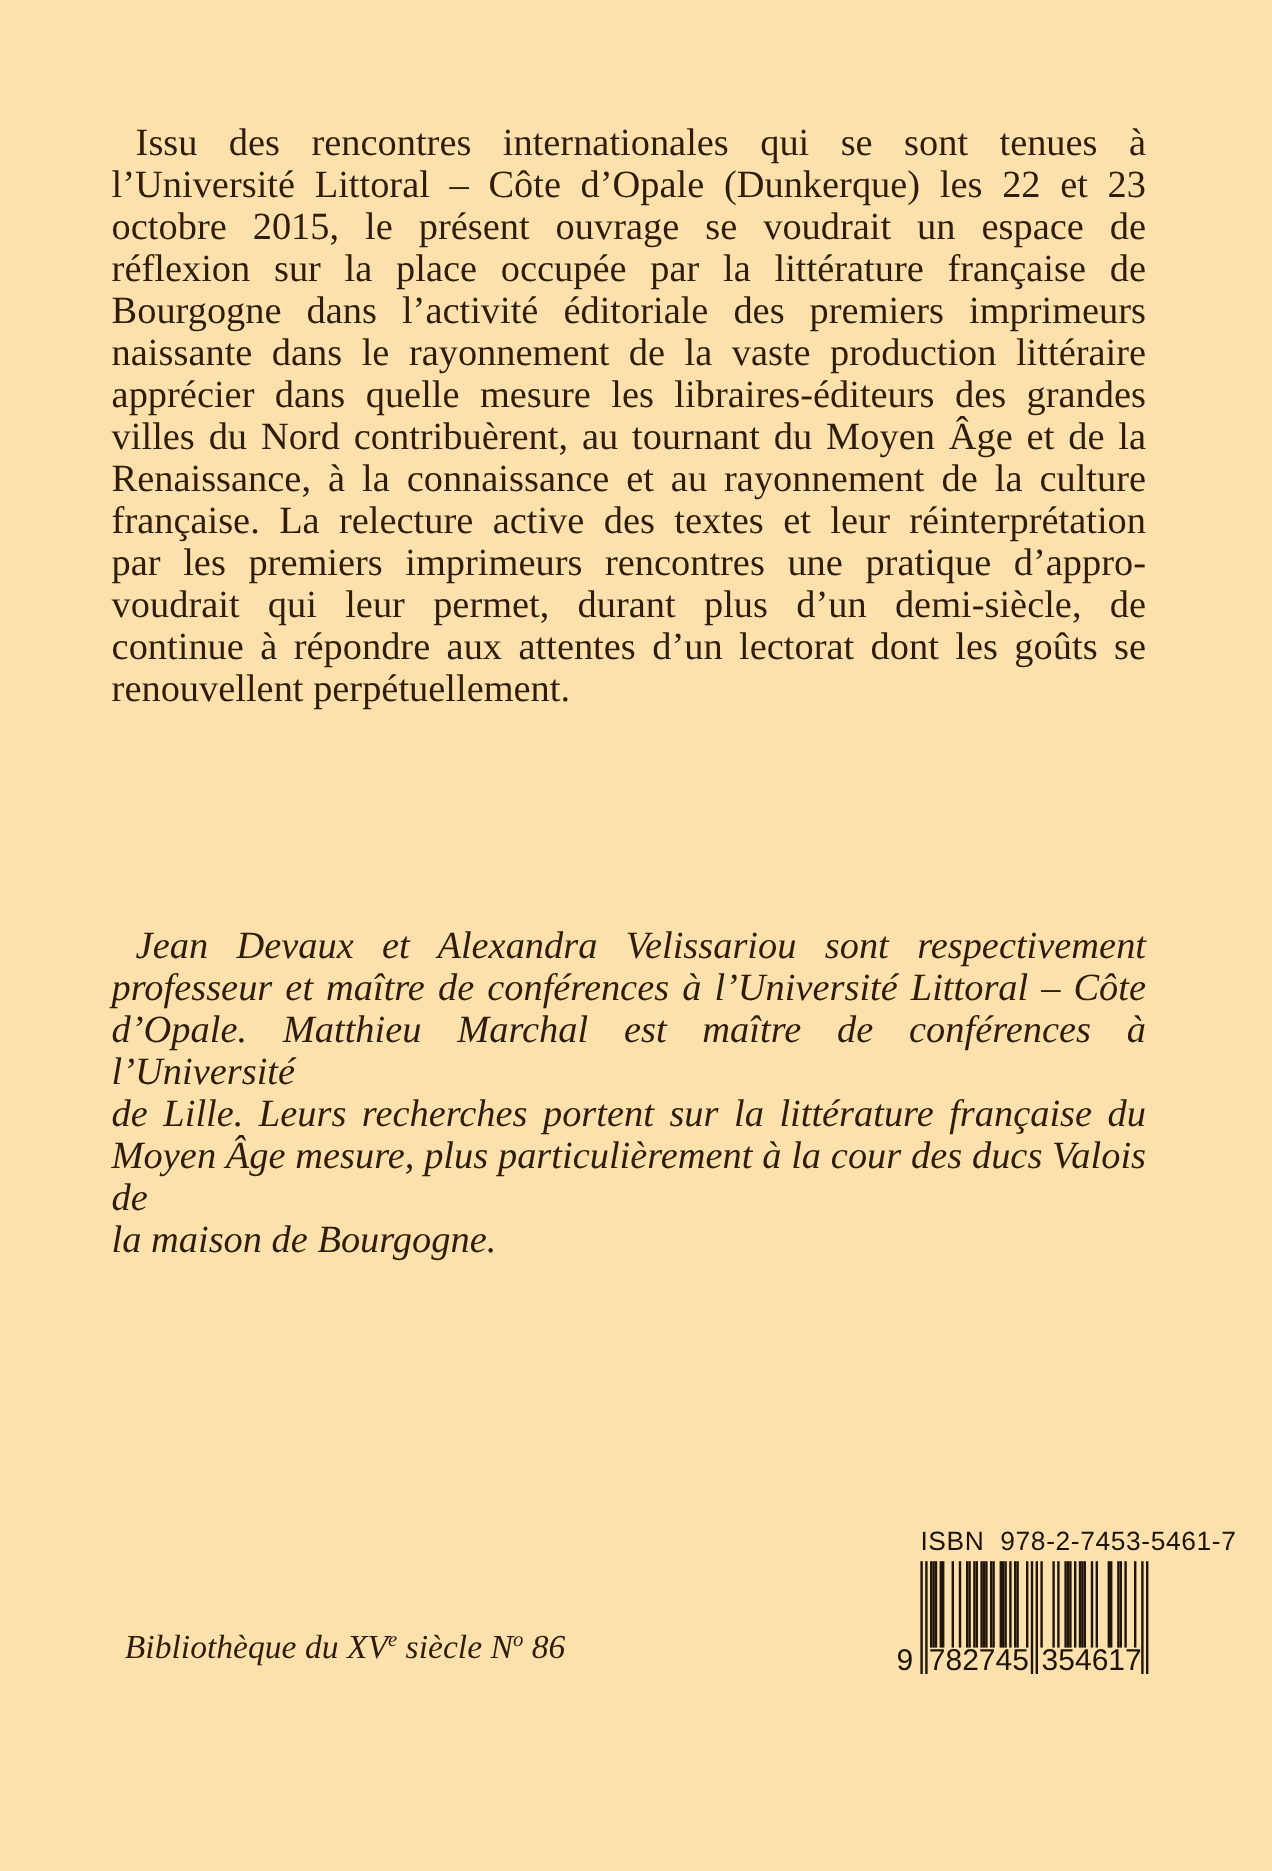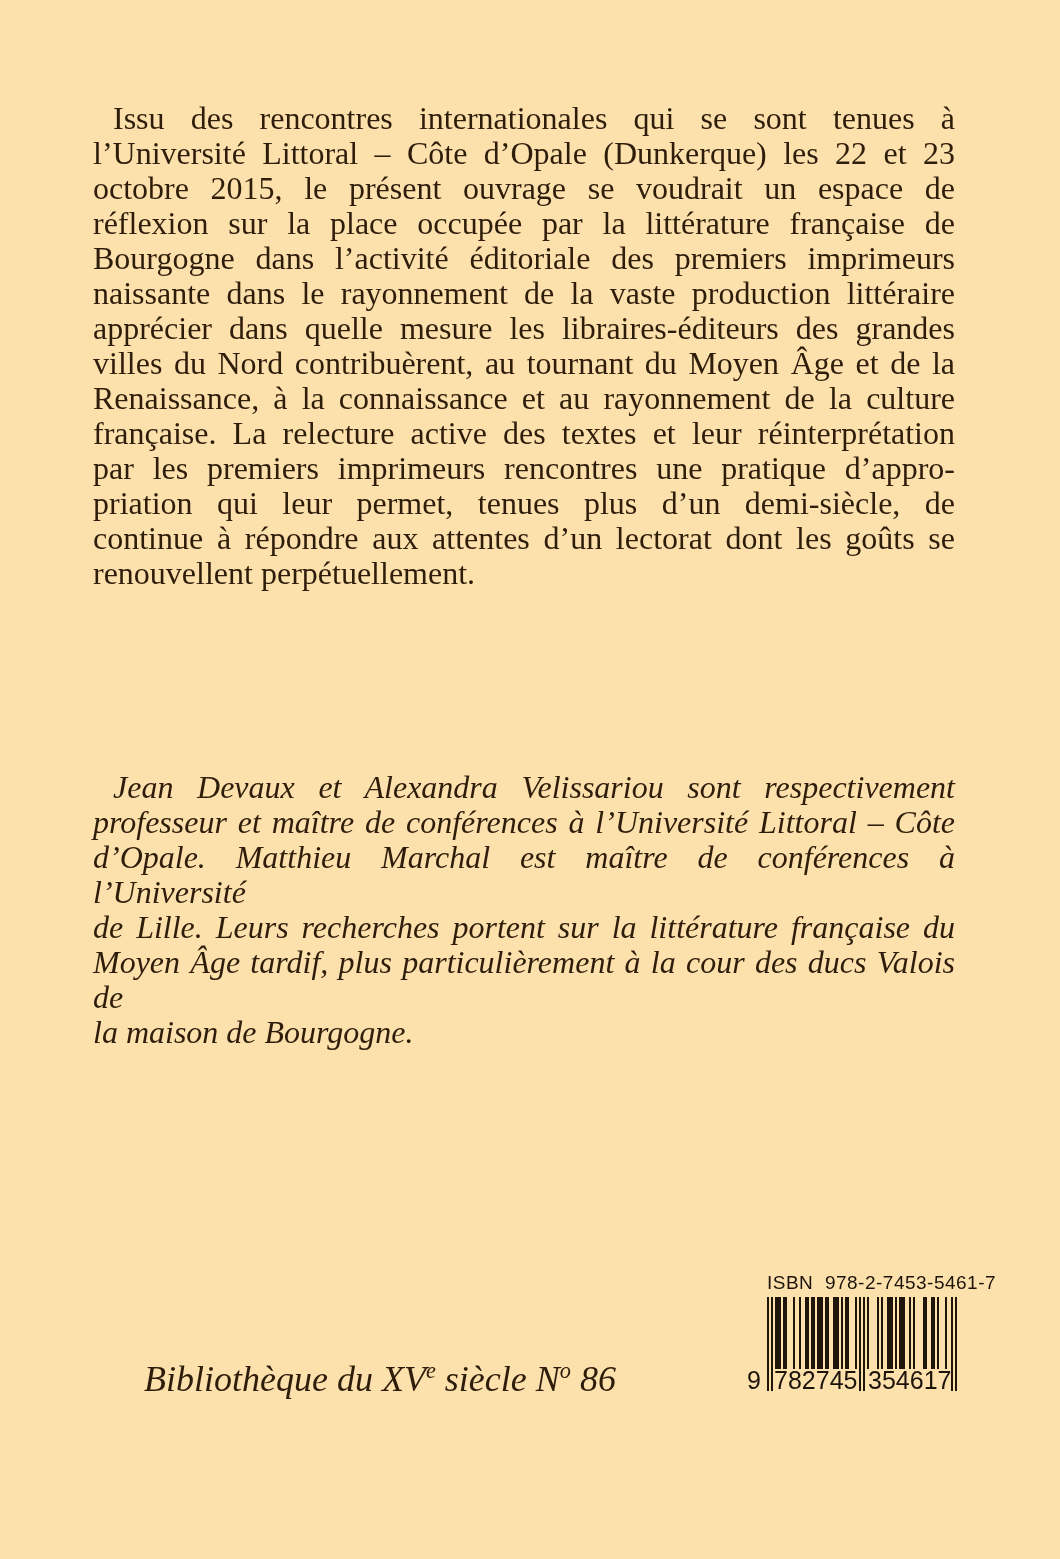--- a/index.html
+++ b/index.html
@@ -25,38 +25,37 @@
     white-space:normal;
   }
   .para .line:first-child{ text-indent:20px; }
   .para .line:last-child{ text-align-last:left; }
   .blurb{ top:101px; }
   .authors{ top:770px; font-style:italic; }
   .series{
     position:absolute;
     left:104px;
     top:1358px;
-    font-size:36px;
+    font-size:28px;
     font-style:italic;
     white-space:nowrap;
-    margin-left:40px;
   }
   .series sup{ font-size:62%; line-height:0; }
   .barcode{
     position:absolute;
     left:767px;
     top:1272px;
     width:190px;
     font-family:"Liberation Sans", sans-serif;
     color:#1c130a;
   }
   .isbn-label{
     width:100%;
     text-align:right;
-    font-size:19px;
+    font-size:22px;
     letter-spacing:0.5px;
     white-space:pre;
   }
   .bars{
     position:relative;
     margin-top:3px;
     width:190px;
     height:94px;
   }
   .bar-module{
@@ -89,31 +88,31 @@
     <div class="line">l’Université Littoral – Côte d’Opale (Dunkerque) les 22 et 23</div>
     <div class="line">octobre 2015, le présent ouvrage se voudrait un espace de</div>
     <div class="line">réflexion sur la place occupée par la littérature française de</div>
     <div class="line">Bourgogne dans l’activité éditoriale des premiers imprimeurs</div>
     <div class="line">naissante dans le rayonnement de la vaste production littéraire</div>
     <div class="line">apprécier dans quelle mesure les libraires-éditeurs des grandes</div>
     <div class="line">villes du Nord contribuèrent, au tournant du Moyen Âge et de la</div>
     <div class="line">Renaissance, à la connaissance et au rayonnement de la culture</div>
     <div class="line">française. La relecture active des textes et leur réinterprétation</div>
     <div class="line">par les premiers imprimeurs rencontres une pratique d’appro-</div>
-    <div class="line">priation qui leur permet, tenues plus d’un demi-siècle, de</div>
+    <div class="line">voudrait qui leur permet, durant plus d’un demi-siècle, de</div>
     <div class="line">continue à répondre aux attentes d’un lectorat dont les goûts se</div>
     <div class="line">renouvellent perpétuellement.</div>
   </div>
 
   <div class="para authors">
     <div class="line">Jean Devaux et Alexandra Velissariou sont respectivement</div>
     <div class="line">professeur et maître de conférences à l’Université Littoral – Côte</div>
     <div class="line">d’Opale. Matthieu Marchal est maître de conférences à l’Université</div>
     <div class="line">de Lille. Leurs recherches portent sur la littérature française du</div>
-    <div class="line">Moyen Âge tardif, plus particulièrement à la cour des ducs Valois de</div>
+    <div class="line">Moyen Âge mesure, plus particulièrement à la cour des ducs Valois de</div>
     <div class="line">la maison de Bourgogne.</div>
   </div>
 
   <div class="series"><span>Bibliothèque du XV</span><sup>e</sup><span> siècle N</span><sup>o</sup><span> 86</span></div>
 
   <div class="barcode">
     <div class="isbn-label">ISBN  978-2-7453-5461-7</div>
     <div class="bars">
       <div class="digits-group digit-left">
           <span>9</span>

